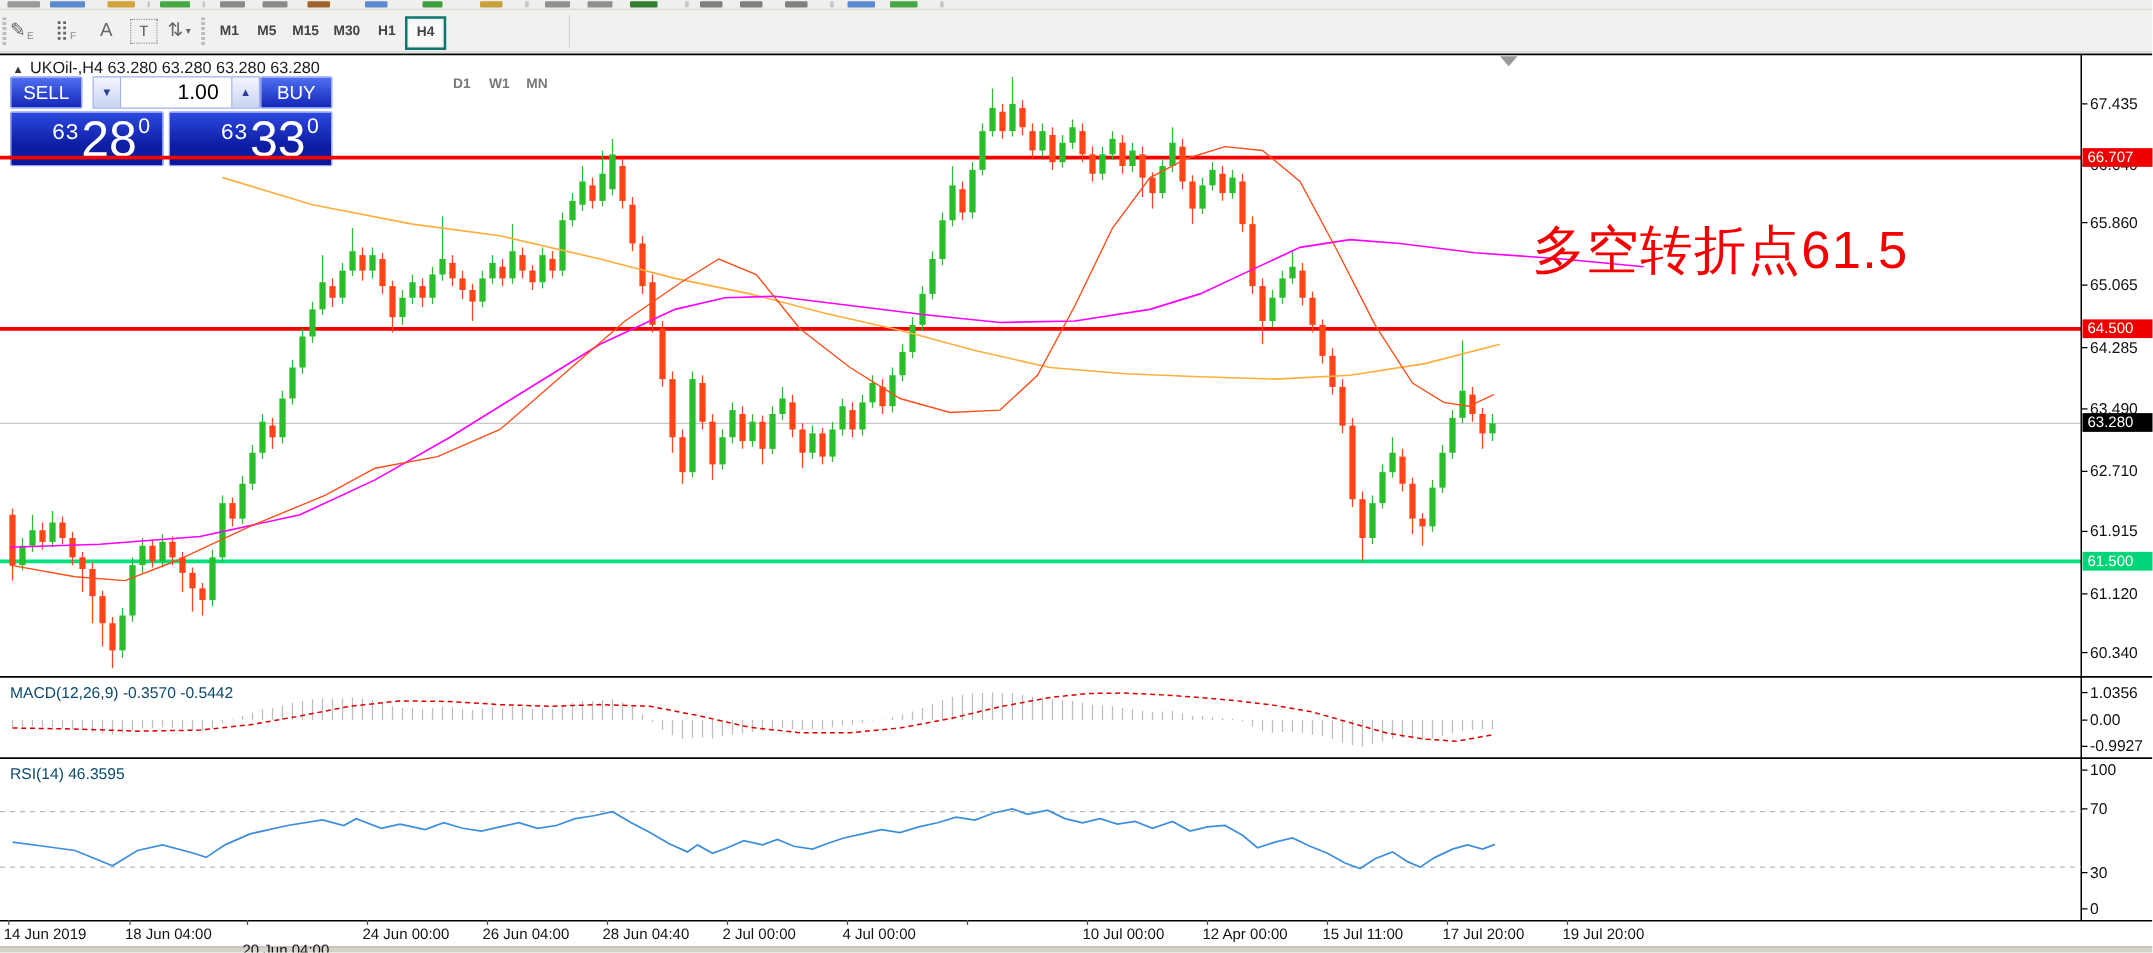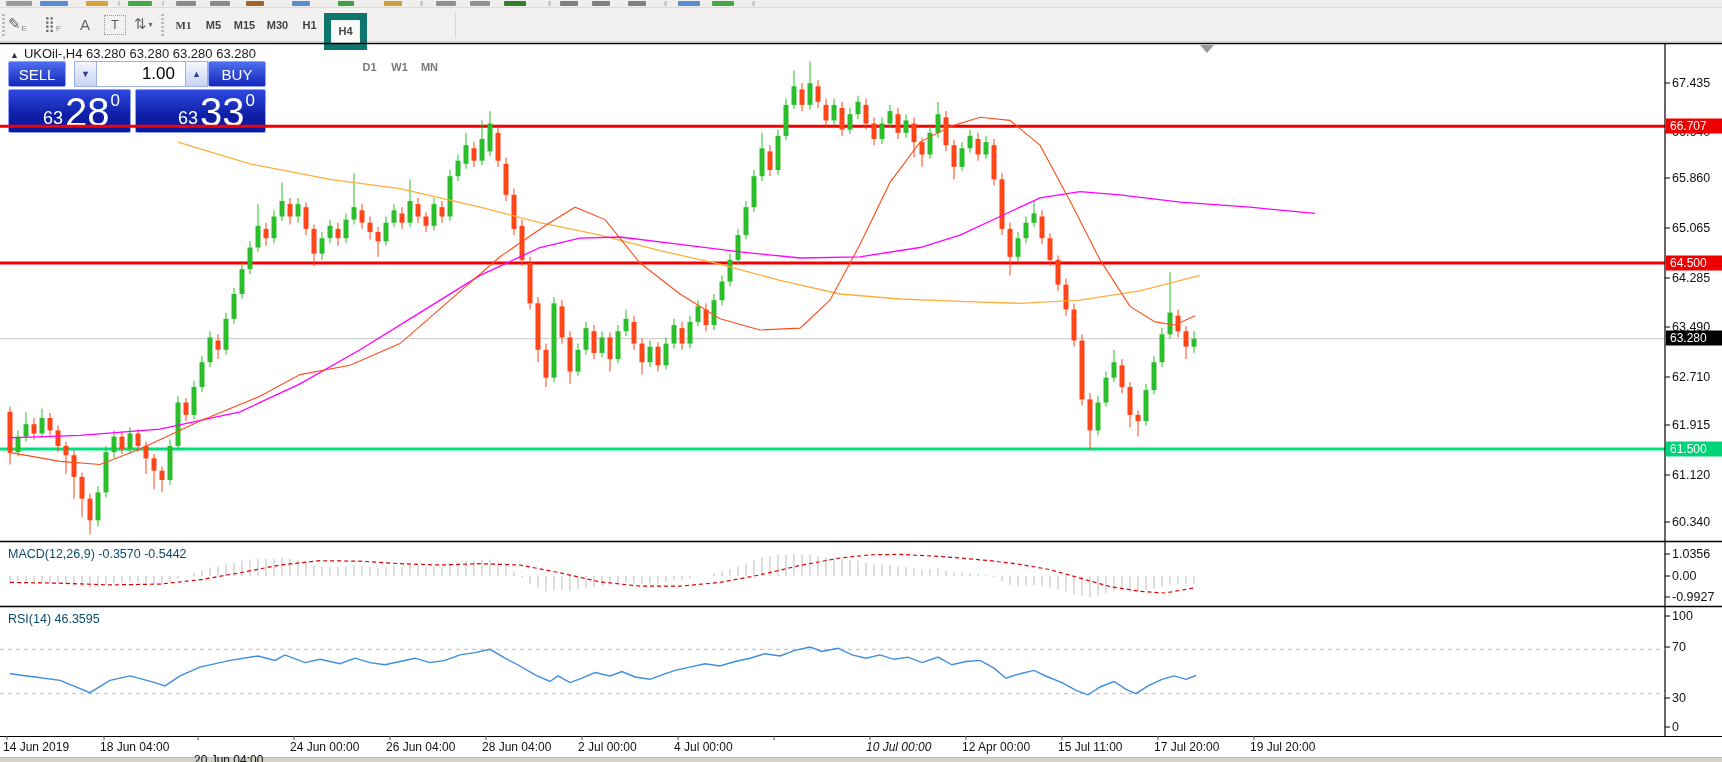--- a/index.html
+++ b/index.html
@@ -9,38 +9,38 @@
   #toolbar-top{position:absolute;left:0;top:0;width:1722px;height:7px;background:#F0EFED;border-bottom:1px solid #DDDBD8;overflow:hidden;}
   .stub{position:absolute;top:1px;height:5px;border-radius:1px;}
   #toolbar-main{position:absolute;left:0;top:8px;width:1722px;height:33px;background:#F2F1EF;border-bottom:1px solid #D4D4D4;}
   .grip{position:absolute;top:6px;width:3px;height:22px;background:repeating-linear-gradient(#bbb 0 2px,transparent 2px 4px);}
   .tool{position:absolute;top:4px;height:24px;display:flex;align-items:center;justify-content:center;color:#666;font-size:15px;}
   .tool .sub{font-size:8px;color:#888;margin-left:1px;margin-top:8px;}
   .tool.boxed{border:1px dotted #999;width:20px;height:18px;top:7px;font-size:12px;color:#555;}
   .caret{font-size:8px;color:#666;margin-left:2px;}
   .tfbtn{position:absolute;top:5px;width:29px;height:23px;line-height:23px;text-align:center;
      font-size:11px;font-weight:bold;color:#444;border:1px solid transparent;cursor:default;}
-  .tfbtn.pressed{background:#FAFAF8;border:7px solid #0f766e;box-shadow:inset 0 0 2px #ccc;}
+  .tfbtn.pressed{background:#FAFAF8;border:2px solid #0f766e;box-shadow:inset 0 0 2px #ccc;}
   .tfbtn.muted{color:#7a7a7a;font-weight:bold;margin-top:42px;}
   #tb-endline{position:absolute;left:455px;top:4px;width:1px;height:26px;background:#D8D8D8;}
   
   #chart-header{position:absolute;left:10px;top:46px;font-size:13px;color:#1a1a1a;}
   #chart-header .tri{font-size:9px;color:#333;margin-right:5px;}
   
   #trade-panel{position:absolute;left:8px;top:61px;width:258px;height:72px;}
   .blue-btn{position:absolute;height:26px;background:linear-gradient(#4F6FF0,#1326B8);
      border:1px solid #8FA2F7;border-radius:2px;color:#fff;text-align:center;font-size:15px;line-height:25px;box-sizing:border-box;}
   .spin{position:absolute;top:0;width:23px;height:26px;background:linear-gradient(#F4F6FD,#C9D3F2);
      border:1px solid #9FB0E8;box-sizing:border-box;color:#2A3C9C;font-size:9px;text-align:center;line-height:24px;}
   #vol-input{position:absolute;left:89px;top:0;width:88px;height:26px;border:1px solid #9FB0E8;border-left:none;border-right:none;
      box-sizing:border-box;font-size:17px;text-align:right;padding-right:10px;font-family:"Liberation Sans",sans-serif;color:#000;}
   .price-box{position:absolute;top:28px;height:44px;background:linear-gradient(#2D49E0 0%,#0E1FA6 60%,#0A189A 100%);
      border:1px solid #8FA2F7;border-radius:2px;color:#fff;box-sizing:border-box;
      display:flex;align-items:flex-end;justify-content:flex-end;padding:0 10px 3px 0;}
-  .price-box .sm{font-size:18px;margin:0 2px 0 0;}
+  .price-box .sm{font-size:18px;margin:0 2px 12px 0;font-family:Liberation Mono, monospace;}
   .price-box .lg{font-size:40px;line-height:34px;}
   .price-box .sup{font-size:17px;margin:0 0 18px 1px;}
   
   #annotation{position:absolute;left:1226px;top:172px;font-size:42px;color:#F50000;white-space:nowrap;letter-spacing:1px;}
   
   .ylab{position:absolute;left:1672px;width:62px;font-size:12.5px;color:#111;transform:translateY(-50%);}
   .badge{position:absolute;left:1666px;width:56px;height:15px;line-height:15px;font-size:12px;color:#fff;padding-left:4px;transform:translateY(-50%);}
   .ind-label{position:absolute;left:8px;font-size:12.5px;color:#0c4a6e;}
   .dlab{position:absolute;top:740px;font-size:12px;color:#111;white-space:nowrap;}
   #status-strip{position:absolute;left:0;top:757px;width:1722px;height:5px;background:#D6D2CA;border-top:1px solid #C0BCB4;}
@@ -91,21 +91,21 @@
       <div class="tool" style="left: 80px;">
         <span>A</span>
       </div>
       <div class="tool boxed" style="left: 104px;">
         <span>T</span>
       </div>
       <div class="tool" style="left: 134px;">
         <span>⇅</span>
         <span class="caret">▾</span>
       </div>
-      <div class="tfbtn" style="left: 168px; font-family: Liberation Serif, serif;">M1</div>
+      <div class="tfbtn" style="left: 168px;">M1</div>
       <div class="tfbtn" style="left: 198px;">M5</div>
       <div class="tfbtn" style="width: 31px; left: 228px;">M15</div>
       <div class="tfbtn" style="width: 31px; left: 261px;">M30</div>
       <div class="tfbtn" style="left: 294px;">H1</div>
       <div class="tfbtn pressed" style="left: 324px;">H4</div>
       <div class="tfbtn muted" style="left: 354px;">D1</div>
       <div class="tfbtn muted" style="left: 384px;">W1</div>
       <div class="tfbtn muted" style="left: 414px;">MN</div>
     </div>
 
@@ -642,20 +642,21 @@
         <line x1="1194" y1="576" x2="1194" y2="583.5684" stroke="#BDBDBD" stroke-width="1"></line>
         <path stroke="#DD0000" stroke-width="1.2" stroke-dasharray="4 3" d="M10.0 582.4 L60.0 583.2 L110.0 584.9 L160.0 584.1 L200.0 579.8 L240.0 572.8 L280.0 565.0 L320.0 560.7 L360.0 561.2 L400.0 563.7 L440.0 565.0 L480.0 563.7 L520.0 565.0 L560.0 572.8 L600.0 581.9 L640.0 586.2 L680.0 586.2 L720.0 582.4 L760.0 574.9 L800.0 565.4 L840.0 558.0 L870.0 554.8 L900.0 554.4 L930.0 555.9 L960.0 558.0 L990.0 560.7 L1020.0 564.3 L1050.0 569.6 L1080.0 578.1 L1110.0 586.6 L1140.0 591.3 L1165.0 593.0 L1180.0 590.4 L1196.0 587.5 " fill="none"></path>
       </g>
       <g>
         <line x1="0" y1="649.3" x2="1665" y2="649.3" stroke="#BBBBBB" stroke-width="1" stroke-dasharray="4 4"></line>
         <line x1="0" y1="693.7" x2="1665" y2="693.7" stroke="#BBBBBB" stroke-width="1" stroke-dasharray="4 4"></line>
         <path stroke="#3E8EDE" stroke-width="1.4" d="M10.0 673.7 L35.0 677.0 L60.0 680.4 L90.0 692.6 L110.0 680.4 L130.0 675.9 L155.0 682.6 L165.0 685.9 L180.0 675.9 L200.0 667.1 L230.0 660.4 L258.0 656.0 L275.0 660.4 L285.0 654.9 L305.0 662.6 L320.0 659.3 L340.0 663.7 L355.0 658.2 L370.0 662.6 L385.0 664.8 L400.0 661.5 L415.0 658.2 L430.0 662.6 L445.0 660.4 L460.0 654.9 L475.0 652.6 L490.0 649.3 L505.0 658.2 L520.0 666.0 L535.0 674.8 L550.0 681.5 L558.0 675.9 L570.0 682.6 L582.0 678.2 L595.0 672.6 L610.0 675.9 L622.0 671.5 L635.0 677.0 L650.0 679.3 L662.0 674.8 L675.0 670.4 L690.0 667.1 L705.0 663.7 L720.0 666.0 L735.0 661.5 L750.0 658.2 L765.0 653.7 L780.0 656.0 L795.0 650.4 L810.0 647.1 L822.0 651.5 L838.0 648.2 L852.0 654.9 L866.0 658.2 L880.0 654.9 L894.0 659.3 L908.0 657.1 L922.0 662.6 L938.0 657.1 L952.0 664.8 L966.0 661.5 L980.0 660.4 L994.0 668.2 L1006.0 678.2 L1020.0 673.7 L1034.0 670.4 L1048.0 677.0 L1062.0 682.6 L1076.0 690.4 L1088.0 694.8 L1100.0 687.0 L1114.0 681.5 L1126.0 689.3 L1136.0 693.7 L1148.0 685.9 L1162.0 679.3 L1174.0 675.9 L1186.0 679.3 L1196.0 675.5 " fill="none"></path>
       </g>
     </svg>
 
+  <div id="annotation">多空转折点61.5</div>
 
   <div class="ind-label" style="top:547px">MACD(12,26,9) -0.3570 -0.5442</div>
   <div class="ind-label" style="top:612px">RSI(14) 46.3595</div>
 
   <div id="status-strip"></div>
 
 <div class="ylab" style="top: 83px;">67.435</div>
     <div class="ylab" style="top: 132px;">66.640</div>
     <div class="ylab" style="top: 178px;">65.860</div>
     <div class="ylab" style="top: 228px;">65.065</div>
@@ -674,23 +675,23 @@
     <div class="ylab" style="top: 727px;">0</div>
     <div class="badge" style="top: 126px; background: rgb(238, 0, 0);">66.707</div>
     <div class="badge" style="top: 263px; background: rgb(238, 0, 0);">64.500</div>
     <div class="badge" style="top: 338px; background: rgb(0, 0, 0);">63.280</div>
     <div class="badge" style="top: 449px; background: rgb(0, 212, 120);">61.500</div>
     <div class="dlab" style="left: 3px;">14 Jun 2019</div>
     <div class="dlab" style="left: 100px;">18 Jun 04:00</div>
     <div class="dlab" style="left: 194px; margin-top: 13px;">20 Jun 04:00</div>
     <div class="dlab" style="left: 290px;">24 Jun 00:00</div>
     <div class="dlab" style="left: 386px;">26 Jun 04:00</div>
-    <div class="dlab" style="left: 482px;">28 Jun 04:00</div>
+    <div class="dlab" style="left: 482px;">28 Jun 04:40</div>
     <div class="dlab" style="left: 578px; text-align: right;">2 Jul 00:00</div>
     <div class="dlab" style="left: 674px;">4 Jul 00:00</div>
     <div class="dlab" style="left: 770px; margin-top: 24px;">8 Jul 00:00</div>
-    <div class="dlab" style="left: 866px; font-style: italic;">10 Jul 00:00</div>
+    <div class="dlab" style="left: 866px;">10 Jul 00:00</div>
     <div class="dlab" style="left: 962px;">12 Apr 00:00</div>
     <div class="dlab" style="left: 1058px;">15 Jul 11:00</div>
     <div class="dlab" style="left: 1154px;">17 Jul 20:00</div>
     <div class="dlab" style="left: 1250px;">19 Jul 20:00</div>
 
 </div>
 
 </body></html>

